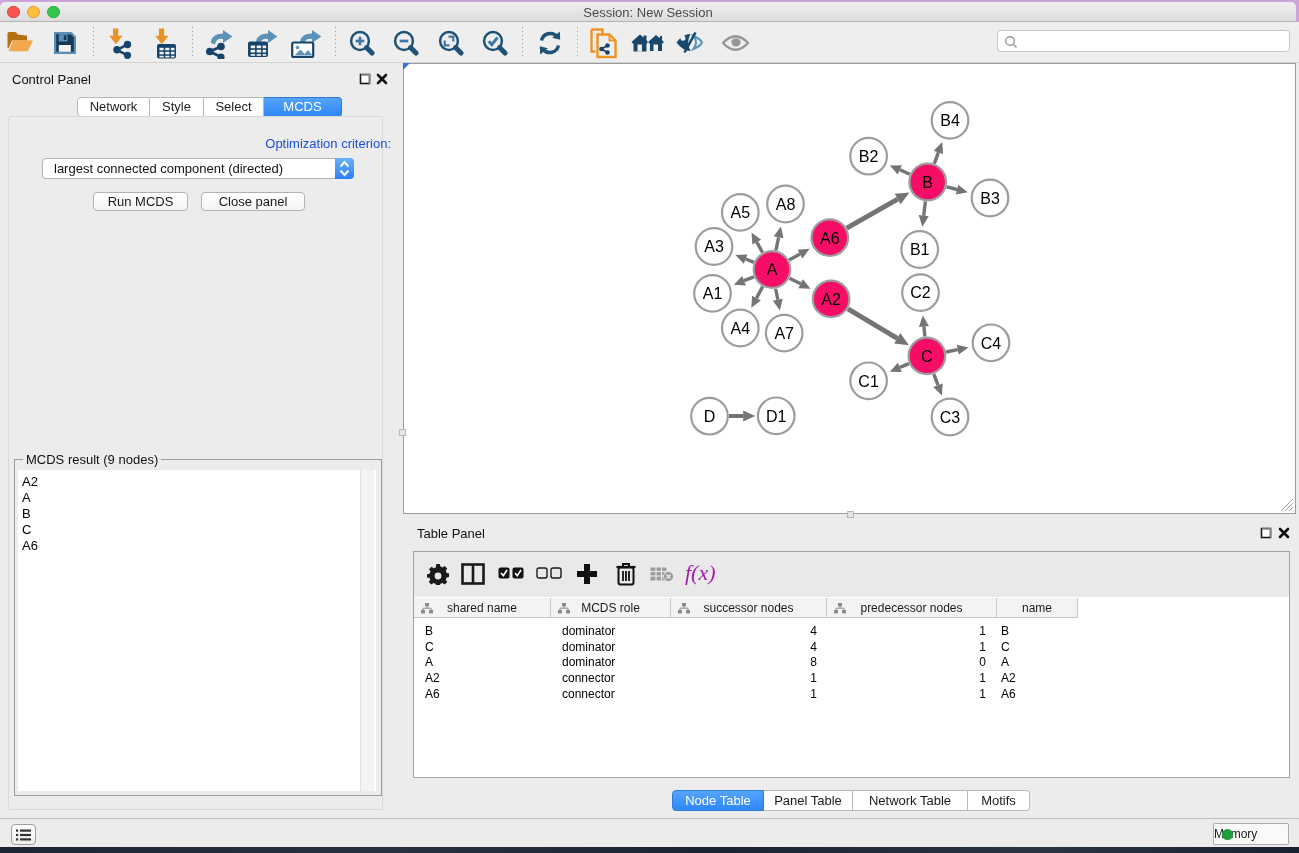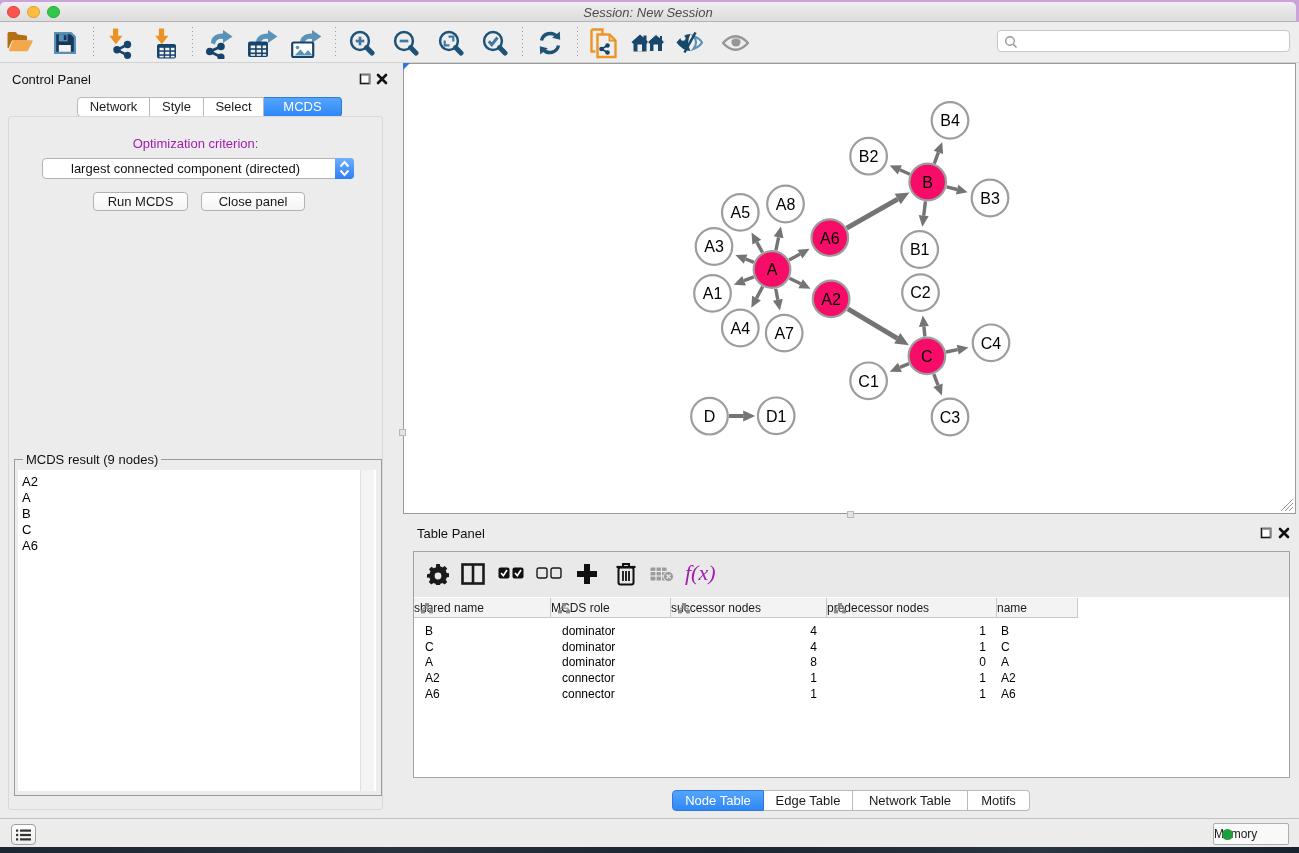--- a/index.html
+++ b/index.html
@@ -7,21 +7,21 @@
 body { font-family:"Liberation Sans", sans-serif; background:#ececec; position:relative; }
 .abs { position:absolute; }
 svg { display:block; }
 
 #purpleband { top:0; left:0; width:1299px; height:22px; background:#c9a3da; }
 #titlebar { top:2px; left:0; width:1296px; height:20px;
   background:linear-gradient(#efefef,#dcdcdc); border-bottom:1px solid #b4b4b4;
   border-radius:5px 5px 0 0; }
 #titlebar .tl { position:absolute; top:3.5px; width:12.5px; height:12.5px; border-radius:50%; }
 #title-text { top:0; left:0; width:100%; height:20px; line-height:21px; text-align:center;
-  font-size:13px; color:#4a4a4a;font-style:italic; }
+  font-size:13px; color:#4a4a4a; }
 #toolbar { top:22px; left:0; width:1299px; height:41px; background:#eeeeee;
   border-bottom:1px solid #d2d2d2; }
 .tbsep { position:absolute; top:5px; height:31px; width:1px;
   background-image:linear-gradient(#9a9a9a 1px, transparent 1px); background-size:1px 4px; }
 #searchbox { position:absolute; left:997px; top:8px; width:293px; height:22px; background:#fff;
   border:1px solid #c6c6c6; border-radius:4px; }
 
 #statusbar { top:818px; left:0; width:1299px; height:29px; background:#ececec; border-top:1px solid #c0c0c0; }
 #darkstrip { top:847px; left:0; width:1299px; height:6px; background:linear-gradient(90deg,#1c2633,#27323e 30%,#1a2430 55%,#2a3542 80%,#18222e); }
 #listbtn { position:absolute; left:11px; top:5px; width:25px; height:21px; background:linear-gradient(#ffffff,#ededed);
@@ -32,23 +32,23 @@
 
 #cpanel { top:63px; left:0; width:391px; height:755px; background:#ececec; }
 #cpanel-title { top:9px; left:12px; font-size:13px; color:#111; }
 .winicon { position:absolute; top:10px; }
 #cp-tabs { position:absolute; top:34px; left:77px; height:20px; display:flex; font-size:13px; color:#1c1c1c; }
 #cp-tabs .seg { background:#fff; border:1px solid #b9b9b9; border-left:none; line-height:18px; text-align:center; }
 #cp-tabs .seg:first-child { border-left:1px solid #b9b9b9; border-radius:4px 0 0 4px; }
 #cp-tabs .seg.sel { background:linear-gradient(#55a5fd,#2e87f8); color:#fff; border-color:#2e7ad6; border-radius:0 4px 4px 0; }
 #cp-content { position:absolute; top:53px; left:8px; width:375px; height:694px;
   border:1px solid #d9d9d9; border-radius:3px; background:#ececec; }
-#opt-label { position:absolute; top:73px; left:0; width:100%; text-align:center; font-size:13px; color:#a21caf; }
+#opt-label { position:absolute; top:73px; left:0; width:100%; text-align:right; font-size:13px; color:#1d4ed8; }
 #dropdown { position:absolute; top:95px; left:42px; width:312px; height:21px; background:#fff;
-  border:1px solid #b2b2b2; border-radius:4px; font-size:13px; color:#111; line-height:19px; padding-left:28px; }
+  border:1px solid #b2b2b2; border-radius:4px; font-size:13px; color:#111; line-height:19px; padding-left:11px; }
 #dd-step { position:absolute; right:-1px; top:-1px; width:19px; height:21px; border-radius:0 4px 4px 0;
   background:linear-gradient(#6cb1fd,#2d7ef7); }
 .cpbtn { position:absolute; top:129px; height:19px; background:linear-gradient(#ffffff,#f4f4f4); border:1px solid #b2b2b2;
   border-radius:4px; font-size:13px; color:#1a1a1a; text-align:center; line-height:17px; }
 #mcds-group { position:absolute; top:396px; left:14px; width:368px; height:337px; border:1px solid #9c9c9c; }
 #mcds-label { position:absolute; top:-8px; left:8px; background:#ececec; font-size:13px; color:#111; padding:0 3px; }
 #mcds-list { position:absolute; top:10px; left:3px; width:358px; height:321px; background:#fff; font-size:13px; color:#000; padding-top:4px; }
 #mcds-list .it { padding-left:4px; height:16px; line-height:16px; }
 #mcds-scroll { position:absolute; right:2px; top:0; width:14px; height:321px; background:#f4f4f4; border-left:1px solid #e0e0e0; }
 
@@ -58,21 +58,21 @@
 #netwin-title .tl { position:absolute; top:4.5px; width:12px; height:12px; border-radius:50%; }
 #netwin-text { position:absolute; top:0; width:100%; height:21px; line-height:22px; text-align:center; font-size:13px; color:#333; }
 #bluecorner { position:absolute; left:403px; top:63px; width:0; height:0; border-top:7px solid #3573d8; border-right:7px solid transparent; }
 
 #tpanel { top:520px; left:403px; width:896px; height:298px; background:#ececec; }
 #tp-title { top:6px; left:14px; font-size:13px; color:#111; }
 #tp-box { position:absolute; top:31px; left:10px; width:877px; height:227px; border:1px solid #a2a2a2; background:#fff; }
 #tp-toolbar { position:absolute; top:0; left:0; width:100%; height:45px; background:#e9e9e9; }
 #tp-header { position:absolute; top:46px; left:0; width:664px; height:20px; background:#f3f3f3;
   border-bottom:1px solid #c9c9c9; font-size:12px; color:#1a1a1a; }
-#tp-header .col { position:absolute; top:0; height:20px; border-right:1px solid #c9c9c9; text-align:left; line-height:20px; }
+#tp-header .col { position:absolute; top:0; height:20px; border-right:1px solid #c9c9c9; text-align:center; line-height:20px; }
 #tp-rows { position:absolute; top:71px; left:0; width:880px; font-size:12px; color:#000; }
 #tp-rows .tr { position:absolute; height:16px; line-height:16px; }
 #tp-tabs { position:absolute; top:270px; left:269px; height:21px; display:flex; font-size:13px; color:#1a1a1a; }
 #tp-tabs .seg { background:#fff; border:1px solid #b9b9b9; border-left:none; line-height:19px; text-align:center; }
 #tp-tabs .seg.sel { background:linear-gradient(#55a5fd,#2e87f8); color:#fff; border:1px solid #2e7ad6; border-radius:4px 0 0 4px; }
 #tp-tabs .seg:last-child { border-radius:0 4px 4px 0; }
 .grip { position:absolute; width:7px; height:7px; background:#e4e4e4; border:1px solid #b9b9b9; }
 </style>
 </head>
 <body>
@@ -492,21 +492,21 @@
 <div class="tr" style="left:587px;top:47px;width:80px">A2</div>
 <div class="tr" style="left:11px;top:63px;width:120px">A6</div>
 <div class="tr" style="left:148px;top:63px;width:115px">connector</div>
 <div class="tr" style="left:257px;top:63px;width:146px;text-align:right">1</div>
 <div class="tr" style="left:413px;top:63px;width:159px;text-align:right">1</div>
 <div class="tr" style="left:587px;top:63px;width:80px">A6</div>
     </div>
   </div>
   <div id="tp-tabs">
     <div class="seg sel" style="width:92px">Node Table</div>
-    <div class="seg" style="width:89px">Edge Table</div>
+    <div class="seg" style="width:89px">Panel Table</div>
     <div class="seg" style="width:115px">Network Table</div>
     <div class="seg" style="width:62px">Motifs</div>
   </div>
 </div>
 
 <div class="abs" id="statusbar">
   <div id="listbtn">
     <svg style="position:absolute;left:4px;top:4px" width="15" height="12" viewBox="0 0 15 12">
       <g fill="#333">
         <rect x="0" y="0.5" width="2.2" height="2.2"></rect>

